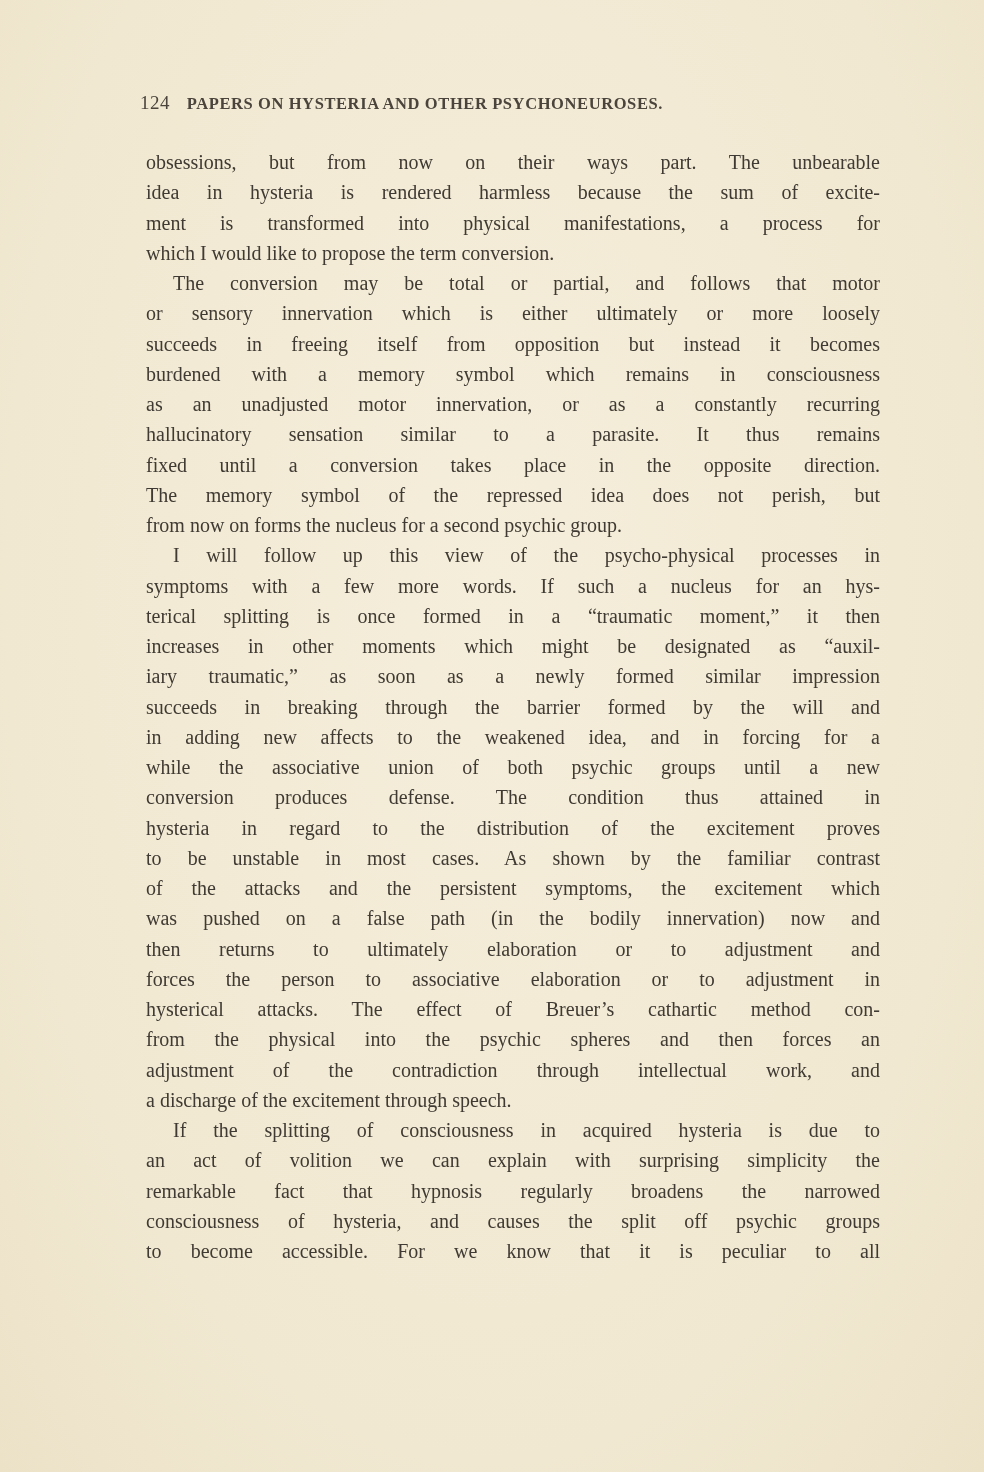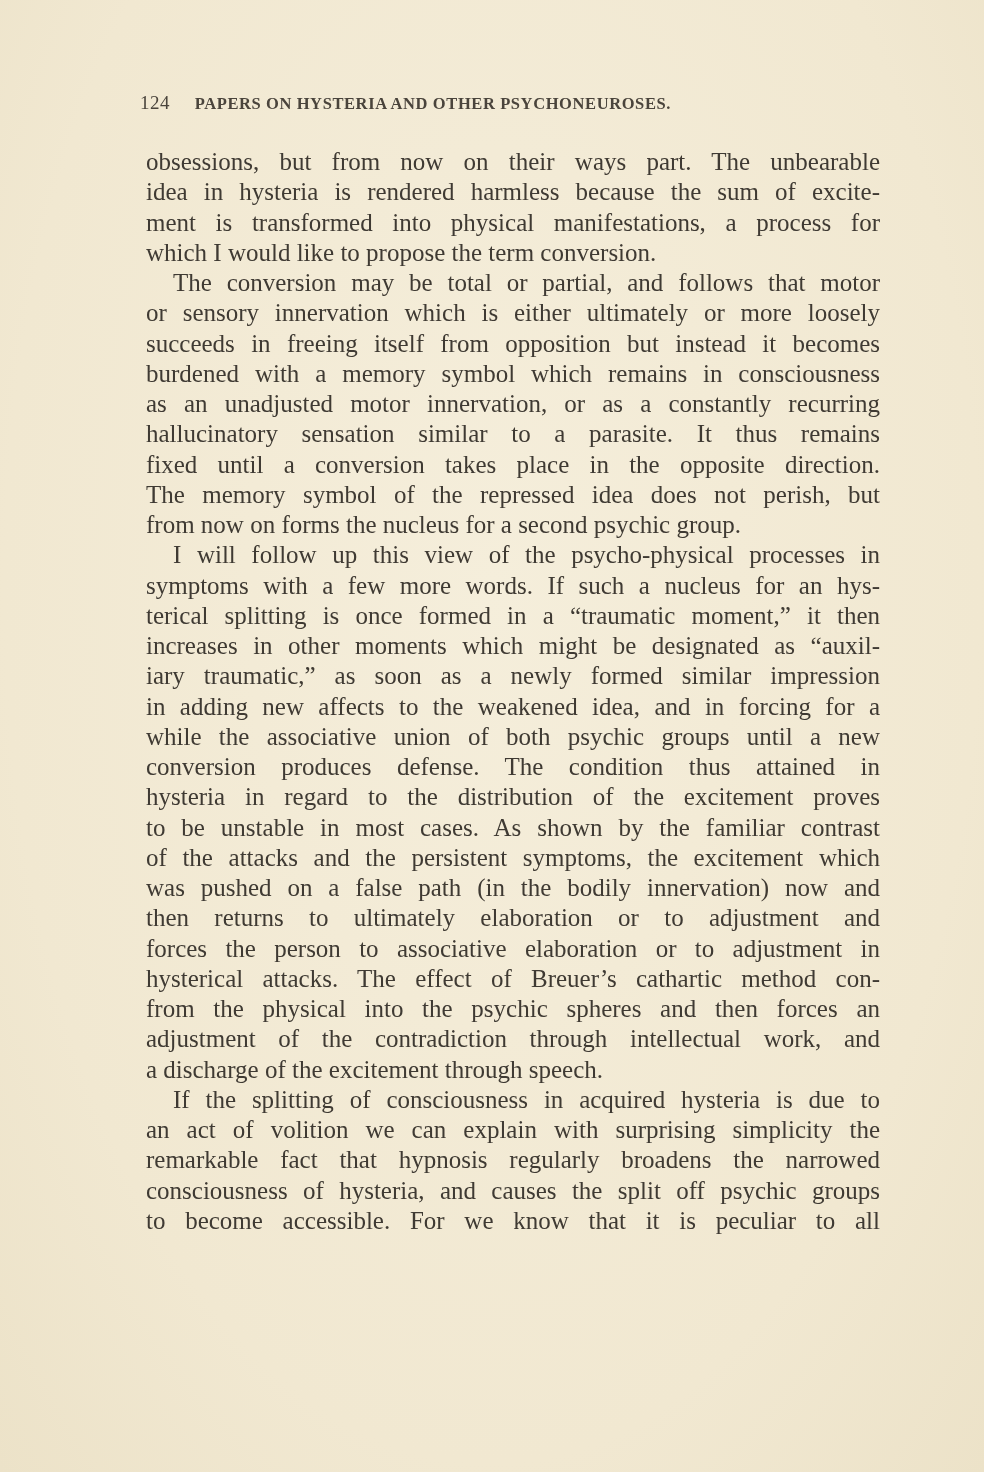--- a/index.html
+++ b/index.html
@@ -28,38 +28,38 @@
       left: 140px;
       top: 92px;
       width: 720px;
       font-size: 16.5px;
       letter-spacing: 0.6px;
       white-space: nowrap;
       color: #4a443c;
     }
     .running-head .folio {
       font-size: 19px;
-      margin-right: 20px;
+      margin-right: 12px;
       letter-spacing: 0.5px;
     }
     .running-head .title {
       text-transform: uppercase;
       font-weight: bold;
     }
     .text-block {
       position: absolute;
       left: 146px;
       top: 147px;
       width: 734px;
     }
     .line {
       display: block;
       height: 30.25px;
       line-height: 30.25px;
-      font-size: 25px;
+      font-size: 20px;
       white-space: nowrap;
       text-align: justify;
       text-align-last: justify;
     }
     .line.last {
       text-align: right;
       text-align-last: left;
     }
     .line.indent {
       padding-left: 27px;
@@ -91,20 +91,21 @@
         <span class="line">fixed until a conversion takes place in the opposite direction.</span>
         <span class="line">The memory symbol of the repressed idea does not perish, but</span>
         <span class="line last">from now on forms the nucleus for a second psychic group.</span>
       </div>
       <div>
         <span class="line indent">I will follow up this view of the psycho-physical processes in</span>
         <span class="line">symptoms with a few more words. If such a nucleus for an hys-</span>
         <span class="line">terical splitting is once formed in a “traumatic moment,” it then</span>
         <span class="line">increases in other moments which might be designated as “auxil-</span>
         <span class="line">iary traumatic,” as soon as a newly formed similar impression</span>
+        <span class="line">succeeds in breaking through the barrier formed by the will and</span>
         <span class="line">in adding new affects to the weakened idea, and in forcing for a</span>
         <span class="line">while the associative union of both psychic groups until a new</span>
         <span class="line">conversion produces defense. The condition thus attained in</span>
         <span class="line">hysteria in regard to the distribution of the excitement proves</span>
         <span class="line">to be unstable in most cases. As shown by the familiar contrast</span>
         <span class="line">of the attacks and the persistent symptoms, the excitement which</span>
         <span class="line">was pushed on a false path (in the bodily innervation) now and</span>
         <span class="line">then returns to ultimately elaboration or to adjustment and</span>
         <span class="line">forces the person to associative elaboration or to adjustment in</span>
         <span class="line">hysterical attacks. The effect of Breuer’s cathartic method con-</span>

